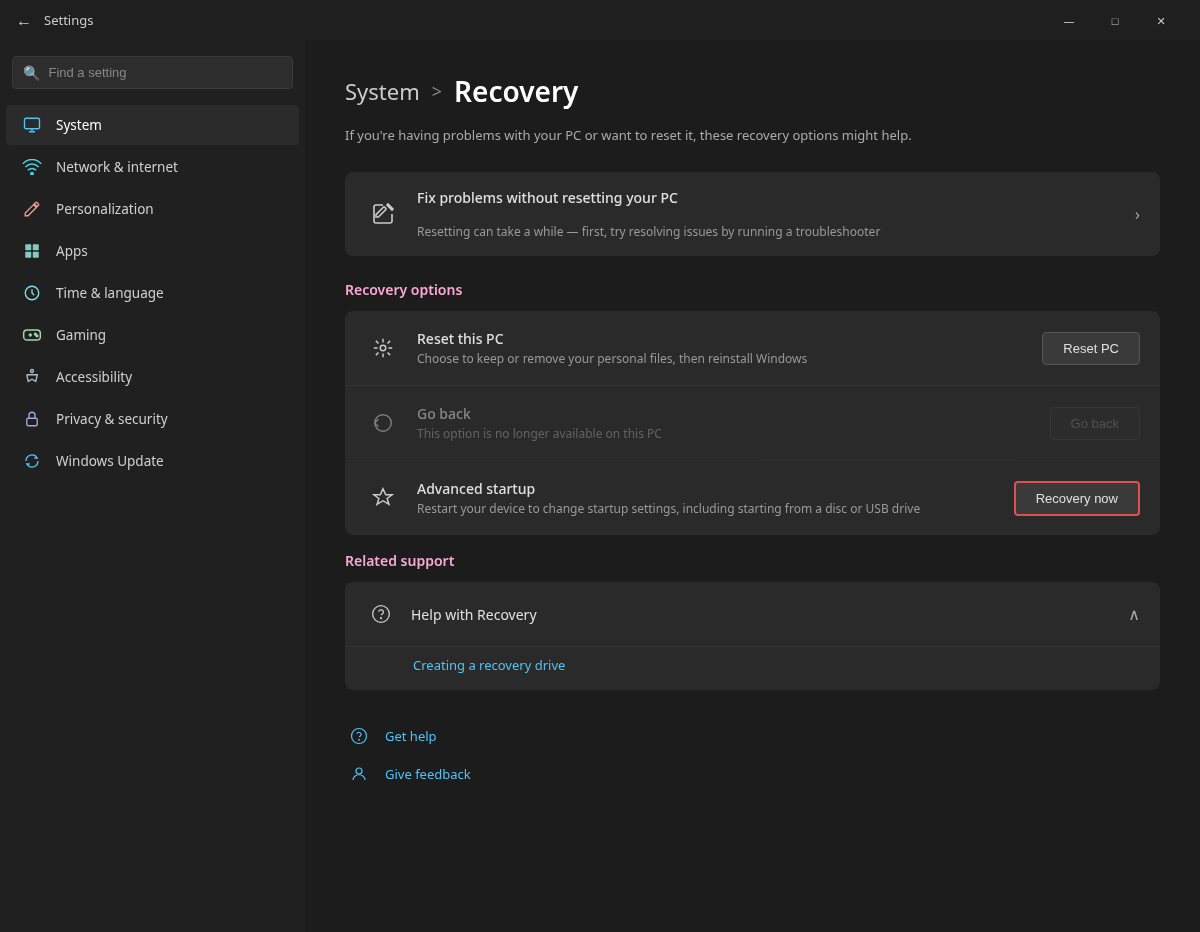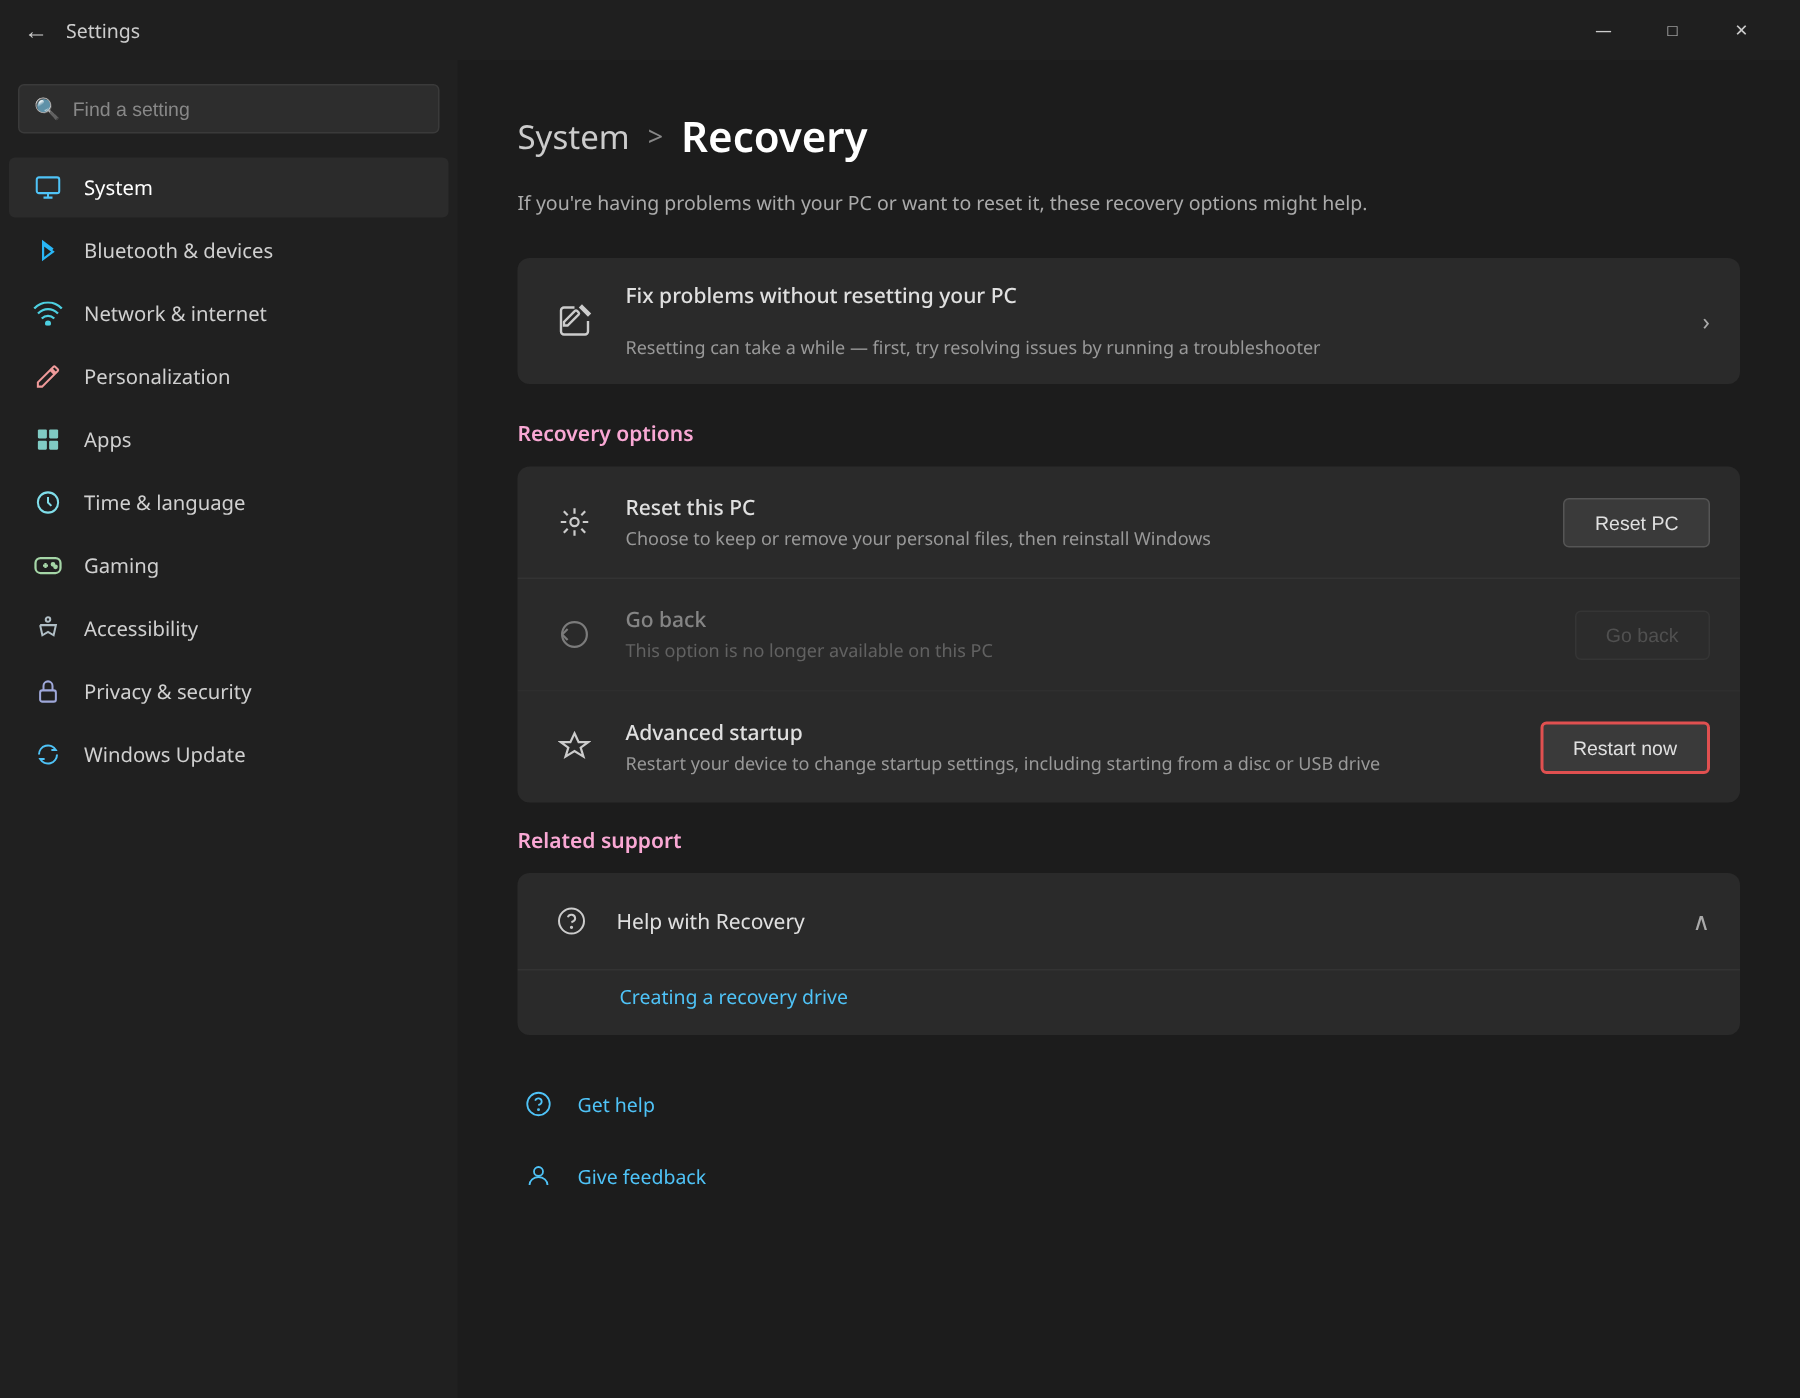--- a/index.html
+++ b/index.html
@@ -277,21 +277,21 @@
       font-size: 13px;
       cursor: pointer;
       text-decoration: none;
       margin-top: 30px;
     }
 
     
     .footer-links {
       display: flex;
       flex-direction: column;
-      gap: 20px;
+      gap: 10px;
       padding-top: 8px;
     }
     .footer-link-row {
       display: flex;
       align-items: center;
       gap: 12px;
       cursor: pointer;
     }
     .footer-link-icon {
       width: 28px;
@@ -331,28 +331,20 @@
     <div class="nav-item active">
       <div class="nav-icon system">
         <svg width="18" height="18" viewBox="0 0 24 24" fill="currentColor">
             <rect x="2" y="3" width="20" height="14" rx="2" fill="none" stroke="currentColor" stroke-width="1.8"></rect>
             <path d="M8 21h8M12 17v4" stroke="currentColor" stroke-width="1.8"></path>
           </svg>
       </div>
       <span>System</span>
     </div>
 
-    <div class="nav-item">
-      <div class="nav-icon bluetooth">
-        <svg width="16" height="18" viewBox="0 0 16 22" fill="none" stroke="#29b6f6" stroke-width="1.8">
-            <path d="M4 6l8 6-8 6V4l8 6"></path>
-          </svg>
-      </div>
-      <span>Bluetooth &amp; devices</span>
-    </div>
 
     <div class="nav-item">
       <div class="nav-icon network">
         <svg width="20" height="16" viewBox="0 0 24 18" fill="none" stroke="#4dd0e1" stroke-width="1.8">
             <path d="M1 5c3-3.3 6.5-5 11-5s8 1.7 11 5"></path>
             <path d="M4 9c2.2-2.2 5-3.5 8-3.5s5.8 1.3 8 3.5"></path>
             <path d="M7 13c1.4-1.4 3-2.2 5-2.2s3.6.8 5 2.2"></path>
             <circle cx="12" cy="17" r="1.5" fill="#4dd0e1"></circle>
           </svg>
       </div>
@@ -494,21 +486,21 @@
       <div class="option-row">
         <div class="option-icon">
           <svg width="22" height="22" viewBox="0 0 24 24" fill="none" stroke="#ccc" stroke-width="1.6">
               <path d="M12 2l3 6.5h7l-5.5 4 2 6.5L12 15l-6.5 4 2-6.5L2 8.5h7z"></path>
             </svg>
         </div>
         <div class="option-text">
           <div class="option-title">Advanced startup</div>
           <div class="option-desc">Restart your device to change startup settings, including starting from a disc or USB drive</div>
         </div>
-        <button class="option-btn restart-btn">Restart now</button>
+        <button class="option-btn restart-btn">Recovery now</button>
       </div>
 
     </div>
 
     <div class="section-heading">Related support</div>
     <div class="support-card">
       <div class="support-header">
         <div class="support-icon">
           <svg width="20" height="20" viewBox="0 0 24 24" fill="none" stroke="#ccc" stroke-width="1.6">
               <circle cx="12" cy="12" r="10"></circle>

